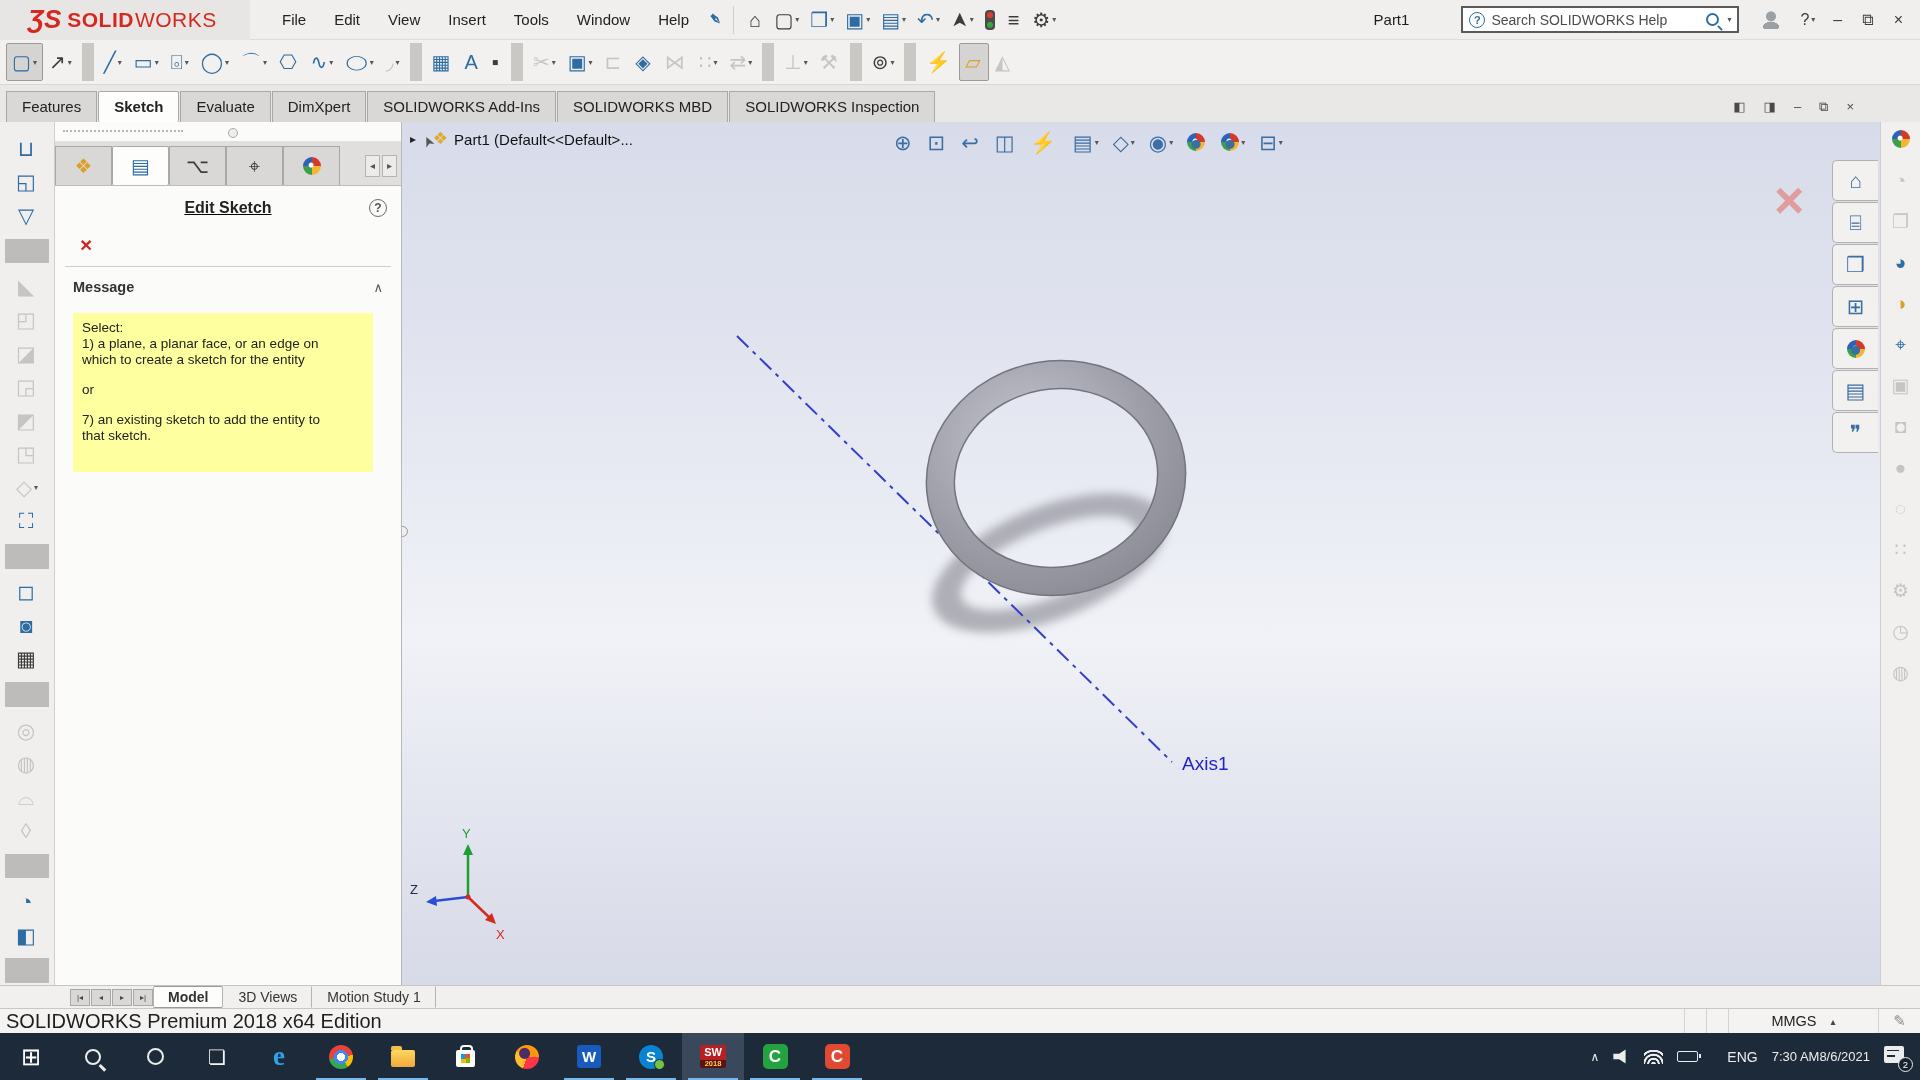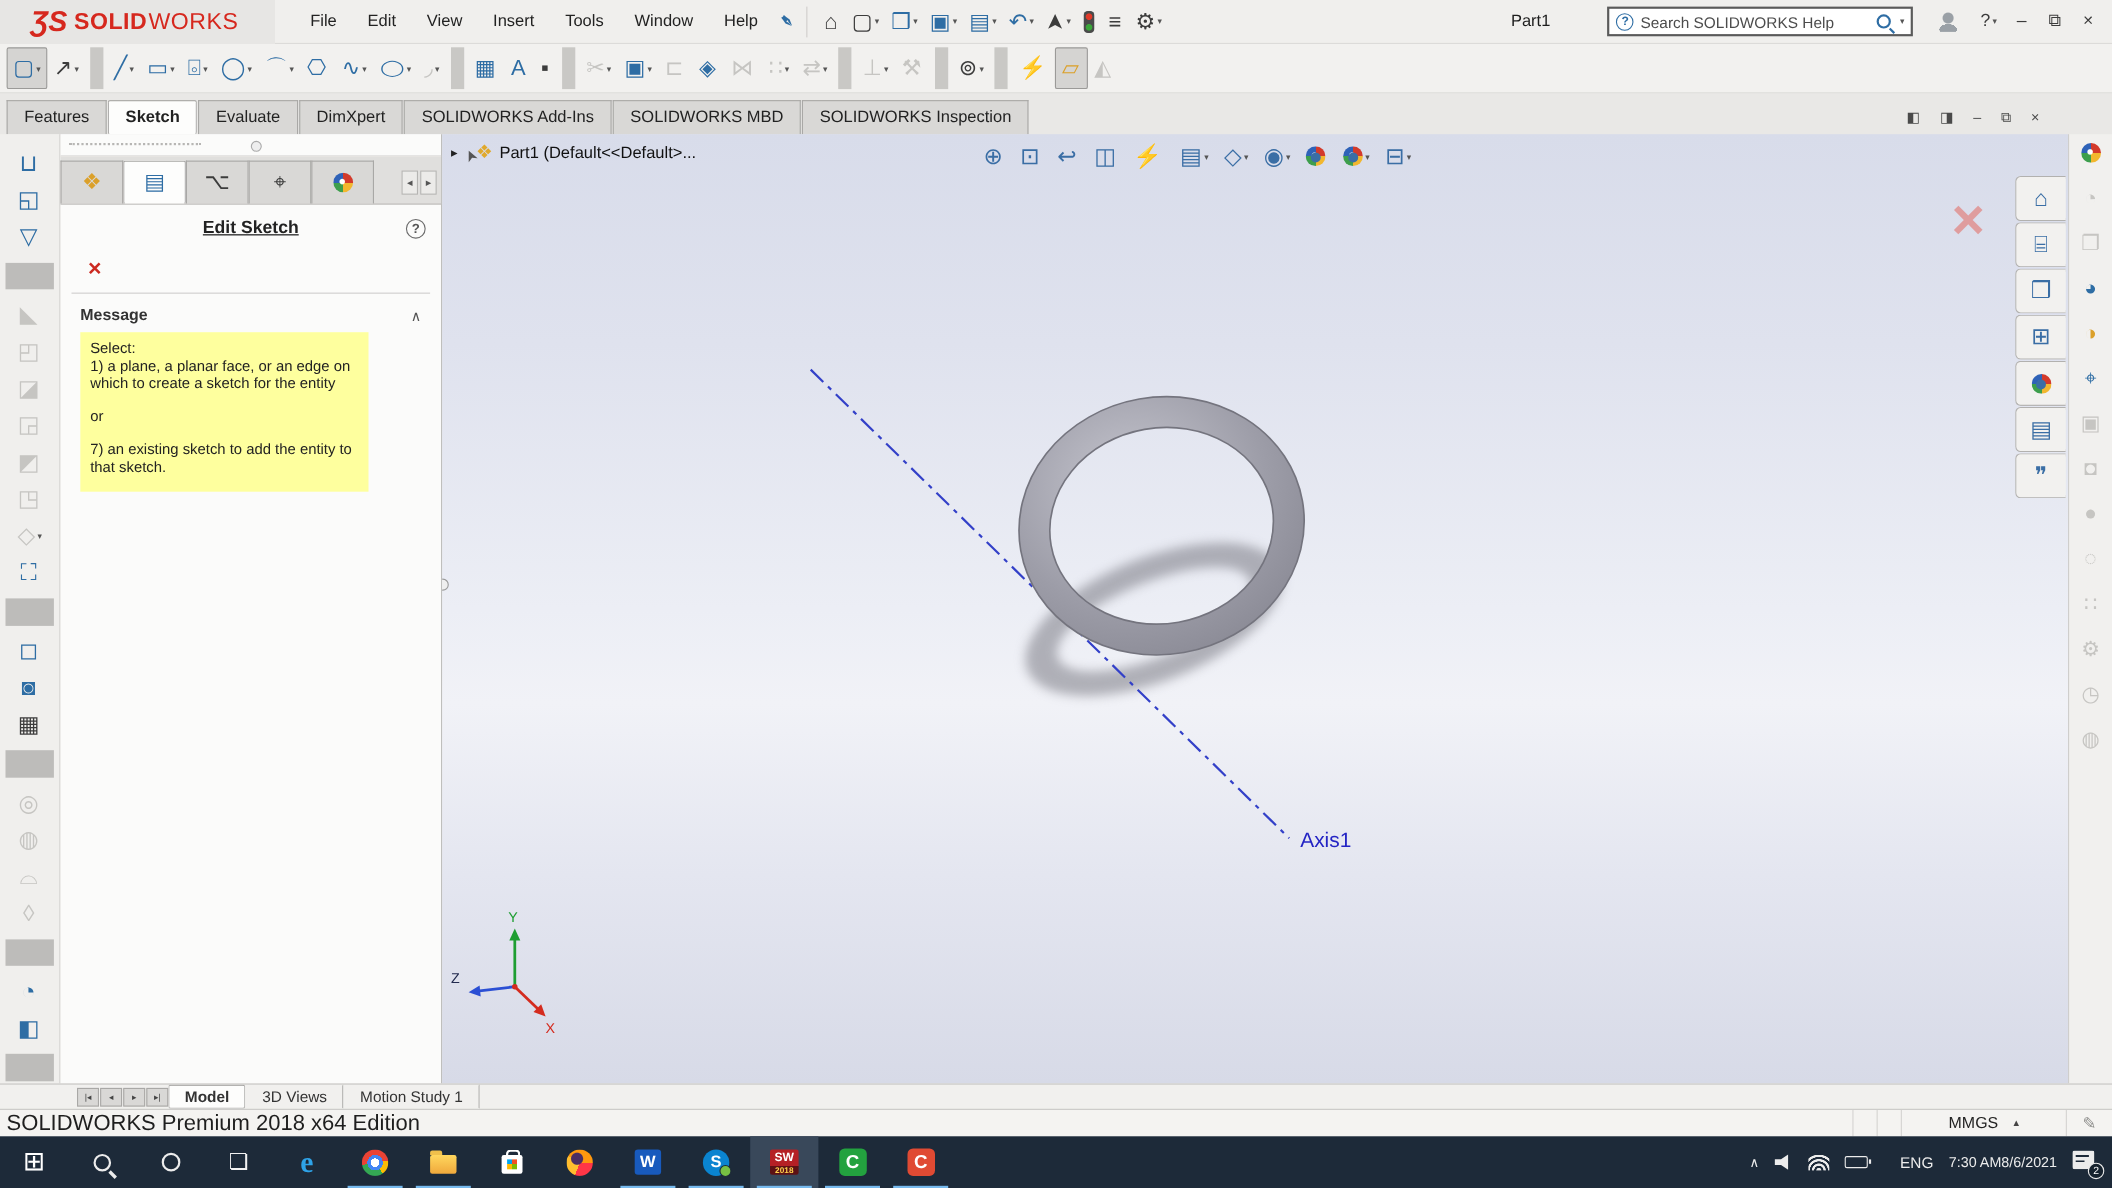--- a/index.html
+++ b/index.html
@@ -76,21 +76,21 @@
   .fmscroll{margin-left:auto;display:flex;align-items:center;gap:2px;padding:0 4px;}
   .fmscroll button{font-size:10px;color:#555;border:1px solid #b5b4b2;background:#ecebe9;width:15px;height:22px;}
   .fmtitle{display:flex;align-items:center;justify-content:center;position:relative;height:44px;text-decoration:underline;}
   .fmtitle .t{font-size:16px;font-weight:700;color:#222;}
   .fmhelp{position:absolute;right:14px;width:18px;height:18px;border:1.5px solid #6b6b6b;border-radius:50%;color:#555;font-size:12px;font-weight:700;display:flex;align-items:center;justify-content:center;}
   .fmclose{margin:2px 0 8px 24px;font-size:21px;font-weight:700;color:#cc2a21;}
   .fmhr{border:none;border-top:1px solid #cfcecc;margin:0 10px;}
   .msghead{display:flex;align-items:center;margin:12px 18px 6px;}
   .msghead .t{font-weight:700;font-size:14.5px;color:#333;}
   .msghead .chev{margin-left:auto;color:#555;font-size:13px;}
-  .msgbox{margin:7px 10px 0 18px;background:#feff9e;padding:7px 9px 14px;width:262px;}
+  .msgbox{margin:18px 10px 0 18px;background:#feff9e;padding:7px 9px 28px;width:300px;}
   .msgbox p{font-size:13.5px;color:#222;line-height:1.18;white-space:pre-line;margin-bottom:14px;}
   .msgbox p:last-child{margin-bottom:0;}
 
   
   #viewport{position:absolute;left:402px;top:122px;width:1478px;height:863px;overflow:hidden;
     background:linear-gradient(to bottom,#d8dcea 0%,#dfe2ee 22%,#eceef5 50%,#f1f2f7 60%,#e4e6f0 78%,#d7dae7 100%);}
   #vcanvas{position:absolute;left:0;top:0;}
   .treebar{position:absolute;left:8px;top:6px;display:flex;align-items:center;gap:6px;}
   .treebar .exp{font-size:12px;color:#222;}
   .cursor-part{position:relative;width:26px;height:22px;}

